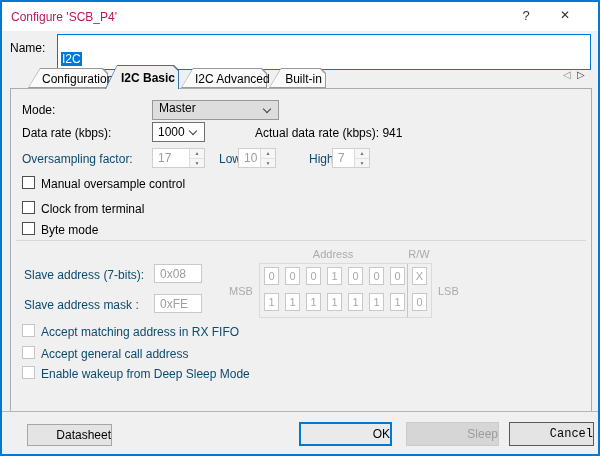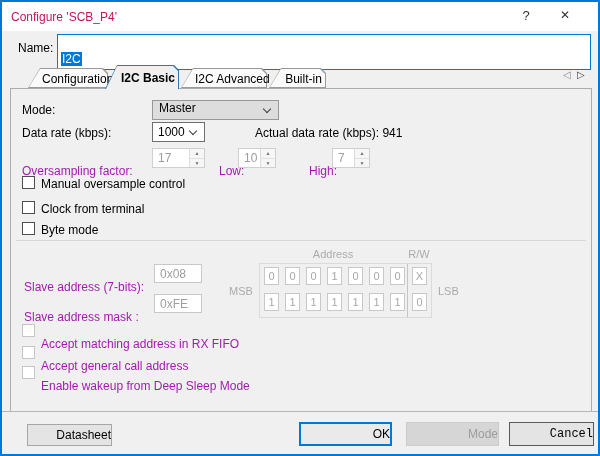--- a/index.html
+++ b/index.html
@@ -8,21 +8,21 @@
     position:relative;width:600px;height:456px;
     border:2px solid #0078D7;background:#F0F0F0;
     font-family:"Liberation Sans", sans-serif;font-size:12px;color:#000;
     overflow:hidden;
   }
   .titlebar{position:absolute;left:0;top:0;width:100%;height:29px;background:#FFFFFF;}
   .title{position:absolute;left:9px;top:8px;font-size:12px;color:#be185d;}
   .tb-btn{position:absolute;top:6px;width:22px;height:18px;text-align:center;font-size:13px;color:#333;cursor:default;}
   .help{left:513px;}
   .close{left:552px;font-size:12px;}
-  .name-label{position:absolute;left:8px;top:39px;margin-left:8px;}
+  .name-label{position:absolute;left:8px;top:39px;}
   .name-input{
     position:absolute;left:55px;top:32px;width:534px;height:22px;
     background:#FFFFFF;border:1px solid #0078D7;padding:17px 3px;
   }
   .sel{background:#0078D7;color:#FFFFFF;padding:0 1px;}
   
   .tab{position:absolute;}
   .tab .edge{position:absolute;inset:0;clip-path:polygon(12px 0,calc(100% - 5px) 0,100% 5px,100% 100%,0 100%);}
   .tab .fill{position:absolute;left:1px;top:1px;right:1px;bottom:1px;clip-path:polygon(11px 0,calc(100% - 5px) 0,100% 5px,100% 100%,0 100%);}
   .tab .txt{position:absolute;left:14px;right:2px;top:4px;text-align:center;white-space:nowrap;}
@@ -32,21 +32,21 @@
   .tab-active{z-index:5;}
   .tab-active .edge{background:#2E75B6;}
   .tab-active .fill{background:#F0F0F0;bottom:0;}
   .tab-active .txt{font-weight:bold;top:6px;}
   .tab-scroll{position:absolute;top:67px;font-size:10px;color:#555;}
   
   .panel{position:absolute;left:8px;top:86px;width:582px;height:323px;background:#F0F0F0;
          border:1px solid #ACACAC;border-bottom:none;z-index:1;}
   .hline{position:absolute;height:1px;background:#C9C9C9;z-index:2;}
   .lbl{position:absolute;white-space:nowrap;z-index:2;}
-  .dis{color:#a21caf;margin-top:12px;}
+  .dis{color:#0c4a6e;}
   .soft{color:#ABABAB;font-size:11px;}
   
   .ddl{position:absolute;background:#DDDDDD;border:1px solid #979797;padding:0 6px;z-index:2;}
   .combo{position:absolute;background:#FFFFFF;border:1px solid #6E6E6E;padding:2px 5px;z-index:2;}
   .chev{position:absolute;right:8px;top:5px;width:6px;height:6px;
         border-right:1.4px solid #3C3C3C;border-bottom:1.4px solid #3C3C3C;transform:rotate(45deg);}
   .spin{position:absolute;background:#FFFFFF;border:1px solid #CFCFCF;z-index:2;}
   .spin .val{position:absolute;left:5px;top:2px;color:#9E9E9E;}
   .spin .btns{position:absolute;right:0;top:0;bottom:0;width:15px;border-left:1px solid #DCDCDC;
               display:flex;flex-direction:column;}
@@ -194,16 +194,16 @@
   <div class="lbl dis" style="left:39px;top:323px;">Accept matching address in RX FIFO</div>
   <div class="cbx cbx-dis" style="left:20px;top:344px;"></div>
   <div class="lbl dis" style="left:39px;top:345px;">Accept general call address</div>
   <div class="cbx cbx-dis" style="left:20px;top:364px;"></div>
   <div class="lbl dis" style="left:39px;top:365px;">Enable wakeup from Deep Sleep Mode</div>
 
   <div class="hline" style="left:0;top:409px;width:600px;background:#B5B5B5;"></div>
 
   <div class="btn btn-datasheet">Datasheet</div>
   <div class="btn btn-ok">OK</div>
-  <div class="btn btn-apply">Mode</div>
+  <div class="btn btn-apply">Sleep</div>
   <div class="btn btn-cancel">Cancel</div>
 
 </div>
 
 </body></html>

